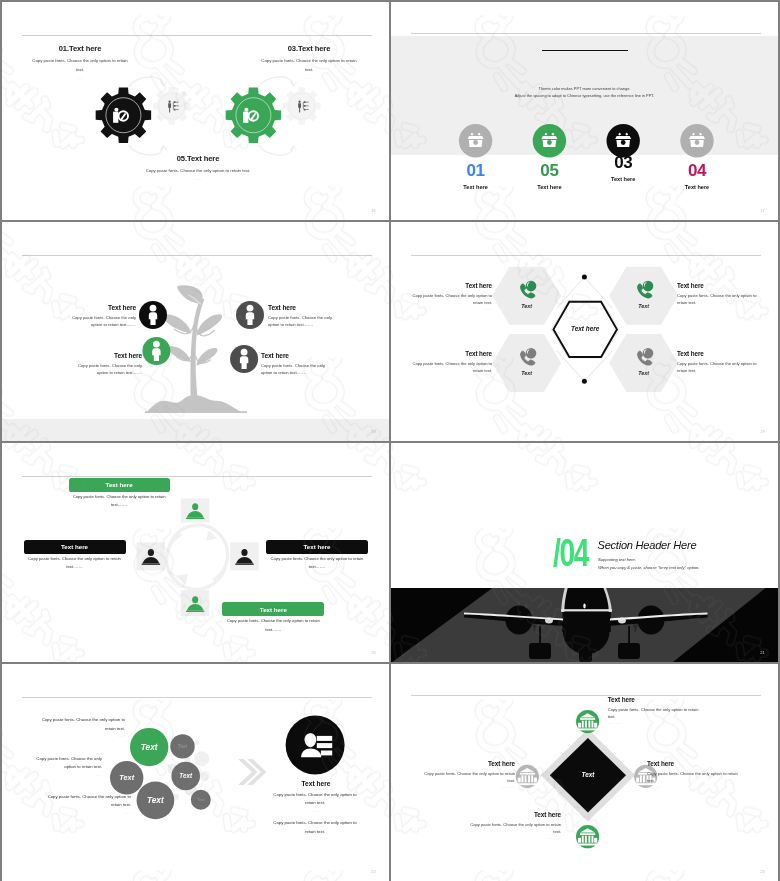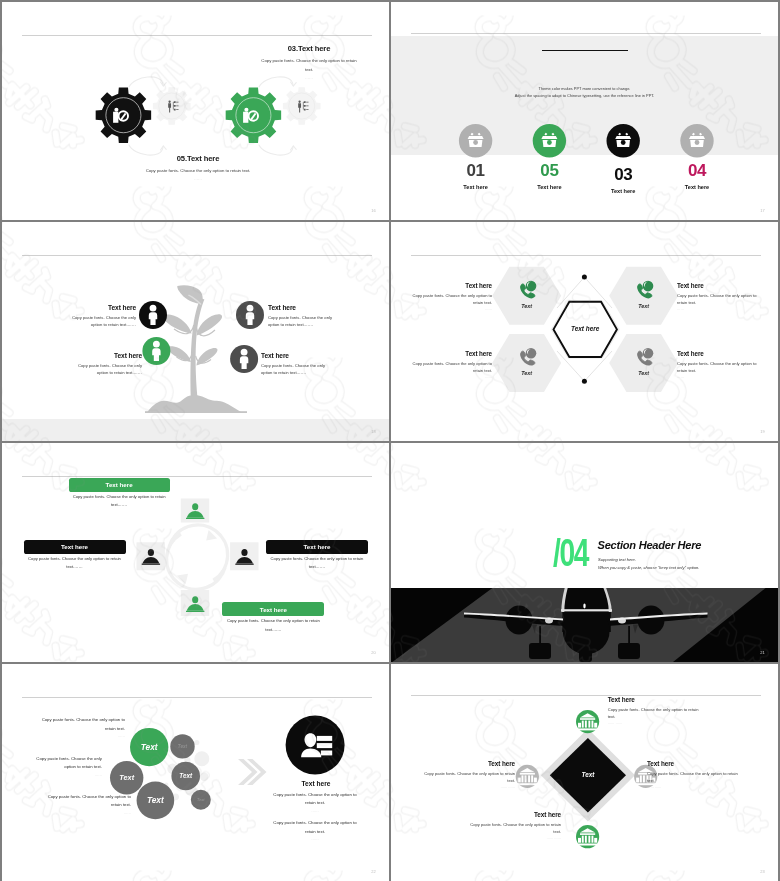--- a/index.html
+++ b/index.html
@@ -58,21 +58,21 @@
   
   #s5 .rule{position:absolute;left:20px;top:33px;width:350px;height:1px;background:#d0d0d0;}
   #s5 .pill{position:absolute;height:14px;border-radius:2.6px;color:#fff;
             font-size:6.2px;font-weight:bold;display:flex;align-items:center;justify-content:center;}
   #s5 .cap{position:absolute;text-align:center;font-size:4.2px;color:#333;line-height:2.0;}
 
   
   #s6 .num{position:absolute;left:161.6px;top:95px;font-size:38.5px;font-weight:bold;
            color:#3ee07a;letter-spacing:-1.8px;line-height:0.78;
            transform:scaleX(0.73);transform-origin:left top;}
-  #s6 h2{position:absolute;left:206.5px;top:96px;margin:0;font-size:11.1px;font-weight:bold;
+  #s6 h2{position:absolute;left:206.5px;top:96px;margin:0;font-size:11.1px;font-weight:normal;
          font-style:italic;color:#111;letter-spacing:-.25px;text-align:right;}
   #s6 .sup{position:absolute;left:207px;top:112.5px;font-size:4.1px;color:#333;
            font-style:italic;line-height:2.0;}
 
   
   #s7 .rule{position:absolute;left:20px;top:33px;width:350px;height:1px;background:#d0d0d0;}
   #s7 .lt{position:absolute;text-align:right;font-size:4.3px;color:#2e2e2e;line-height:2.0;}
   #s7 .ltd{font-size:3.8px;color:#dcdcdc;}
   #s7 .bub{position:absolute;border-radius:50%;display:flex;align-items:center;justify-content:center;
            color:#fff;font-weight:bold;font-style:italic;}
@@ -162,20 +162,25 @@
     <mask id="wmmask">
         <rect x="0" y="0" width="780" height="881" fill="url(#wmpat)"></rect>
       </mask>
   </defs>
   <rect x="0" y="0" width="780" height="881" fill="#8e8e8e" opacity=".13" mask="url(#wmmask)"></rect>
 </svg>
 
 <div class="grid">
   <div class="slide" id="s1">
     <div class="rule"></div>
+    <div class="blk" style="left:28px;top:42px;width:100px">
+      <div class="t">01.Text here</div>
+      <div class="b">Copy paste fonts. Choose the only option to retain text.</div>
+      <div class="d">……</div>
+    </div>
     <div class="blk" style="left:257px;top:42px;width:100px">
       <div class="t">03.Text here</div>
       <div class="b">Copy paste fonts. Choose the only option to retain text.</div>
       <div class="d">……</div>
     </div>
     <div class="blk" style="left:140px;top:152px;width:112px">
       <div class="t">05.Text here</div>
       <div class="b">Copy paste fonts. Choose the only option to retain text.</div>
       <div class="d">……</div>
     </div>
@@ -291,28 +296,28 @@
       <g>
         <circle cx="306.0" cy="138.8" r="16.7" fill="#b0b0b0"></circle>
         <g transform="translate(296.0,129.5)" fill="#fff">
             <use href="#basket"></use>
           </g>
         <circle cx="306.0" cy="140.5" r="2.4" fill="#b0b0b0"></circle>
         <path d="M304.8,138.6 l1.1,2.0 l1.4,-1.6" stroke="#b0b0b0" stroke-width=".7" fill="none"></path>
       </g>
     </svg>
     <div class="col" style="left:38.6px;top:160px">
-      <div class="num" style="color:#404040">01</div>
+      <div class="num" style="color:#3b82f6">01</div>
       <div class="lab">Text here</div>
     </div>
     <div class="col" style="left:112.4px;top:160px">
       <div class="num" style="color:#2f9a4d">05</div>
       <div class="lab">Text here</div>
     </div>
-    <div class="col" style="left:186.2px;top:164px">
+    <div class="col" style="left:186.2px;top:152px">
       <div class="num" style="color:#0d0d0d">03</div>
       <div class="lab">Text here</div>
     </div>
     <div class="col" style="left:260px;top:160px">
       <div class="num" style="color:#be185d">04</div>
       <div class="lab">Text here</div>
     </div>
     <div class="pnum">17</div>
   </div>
   <div class="slide" id="s3">

